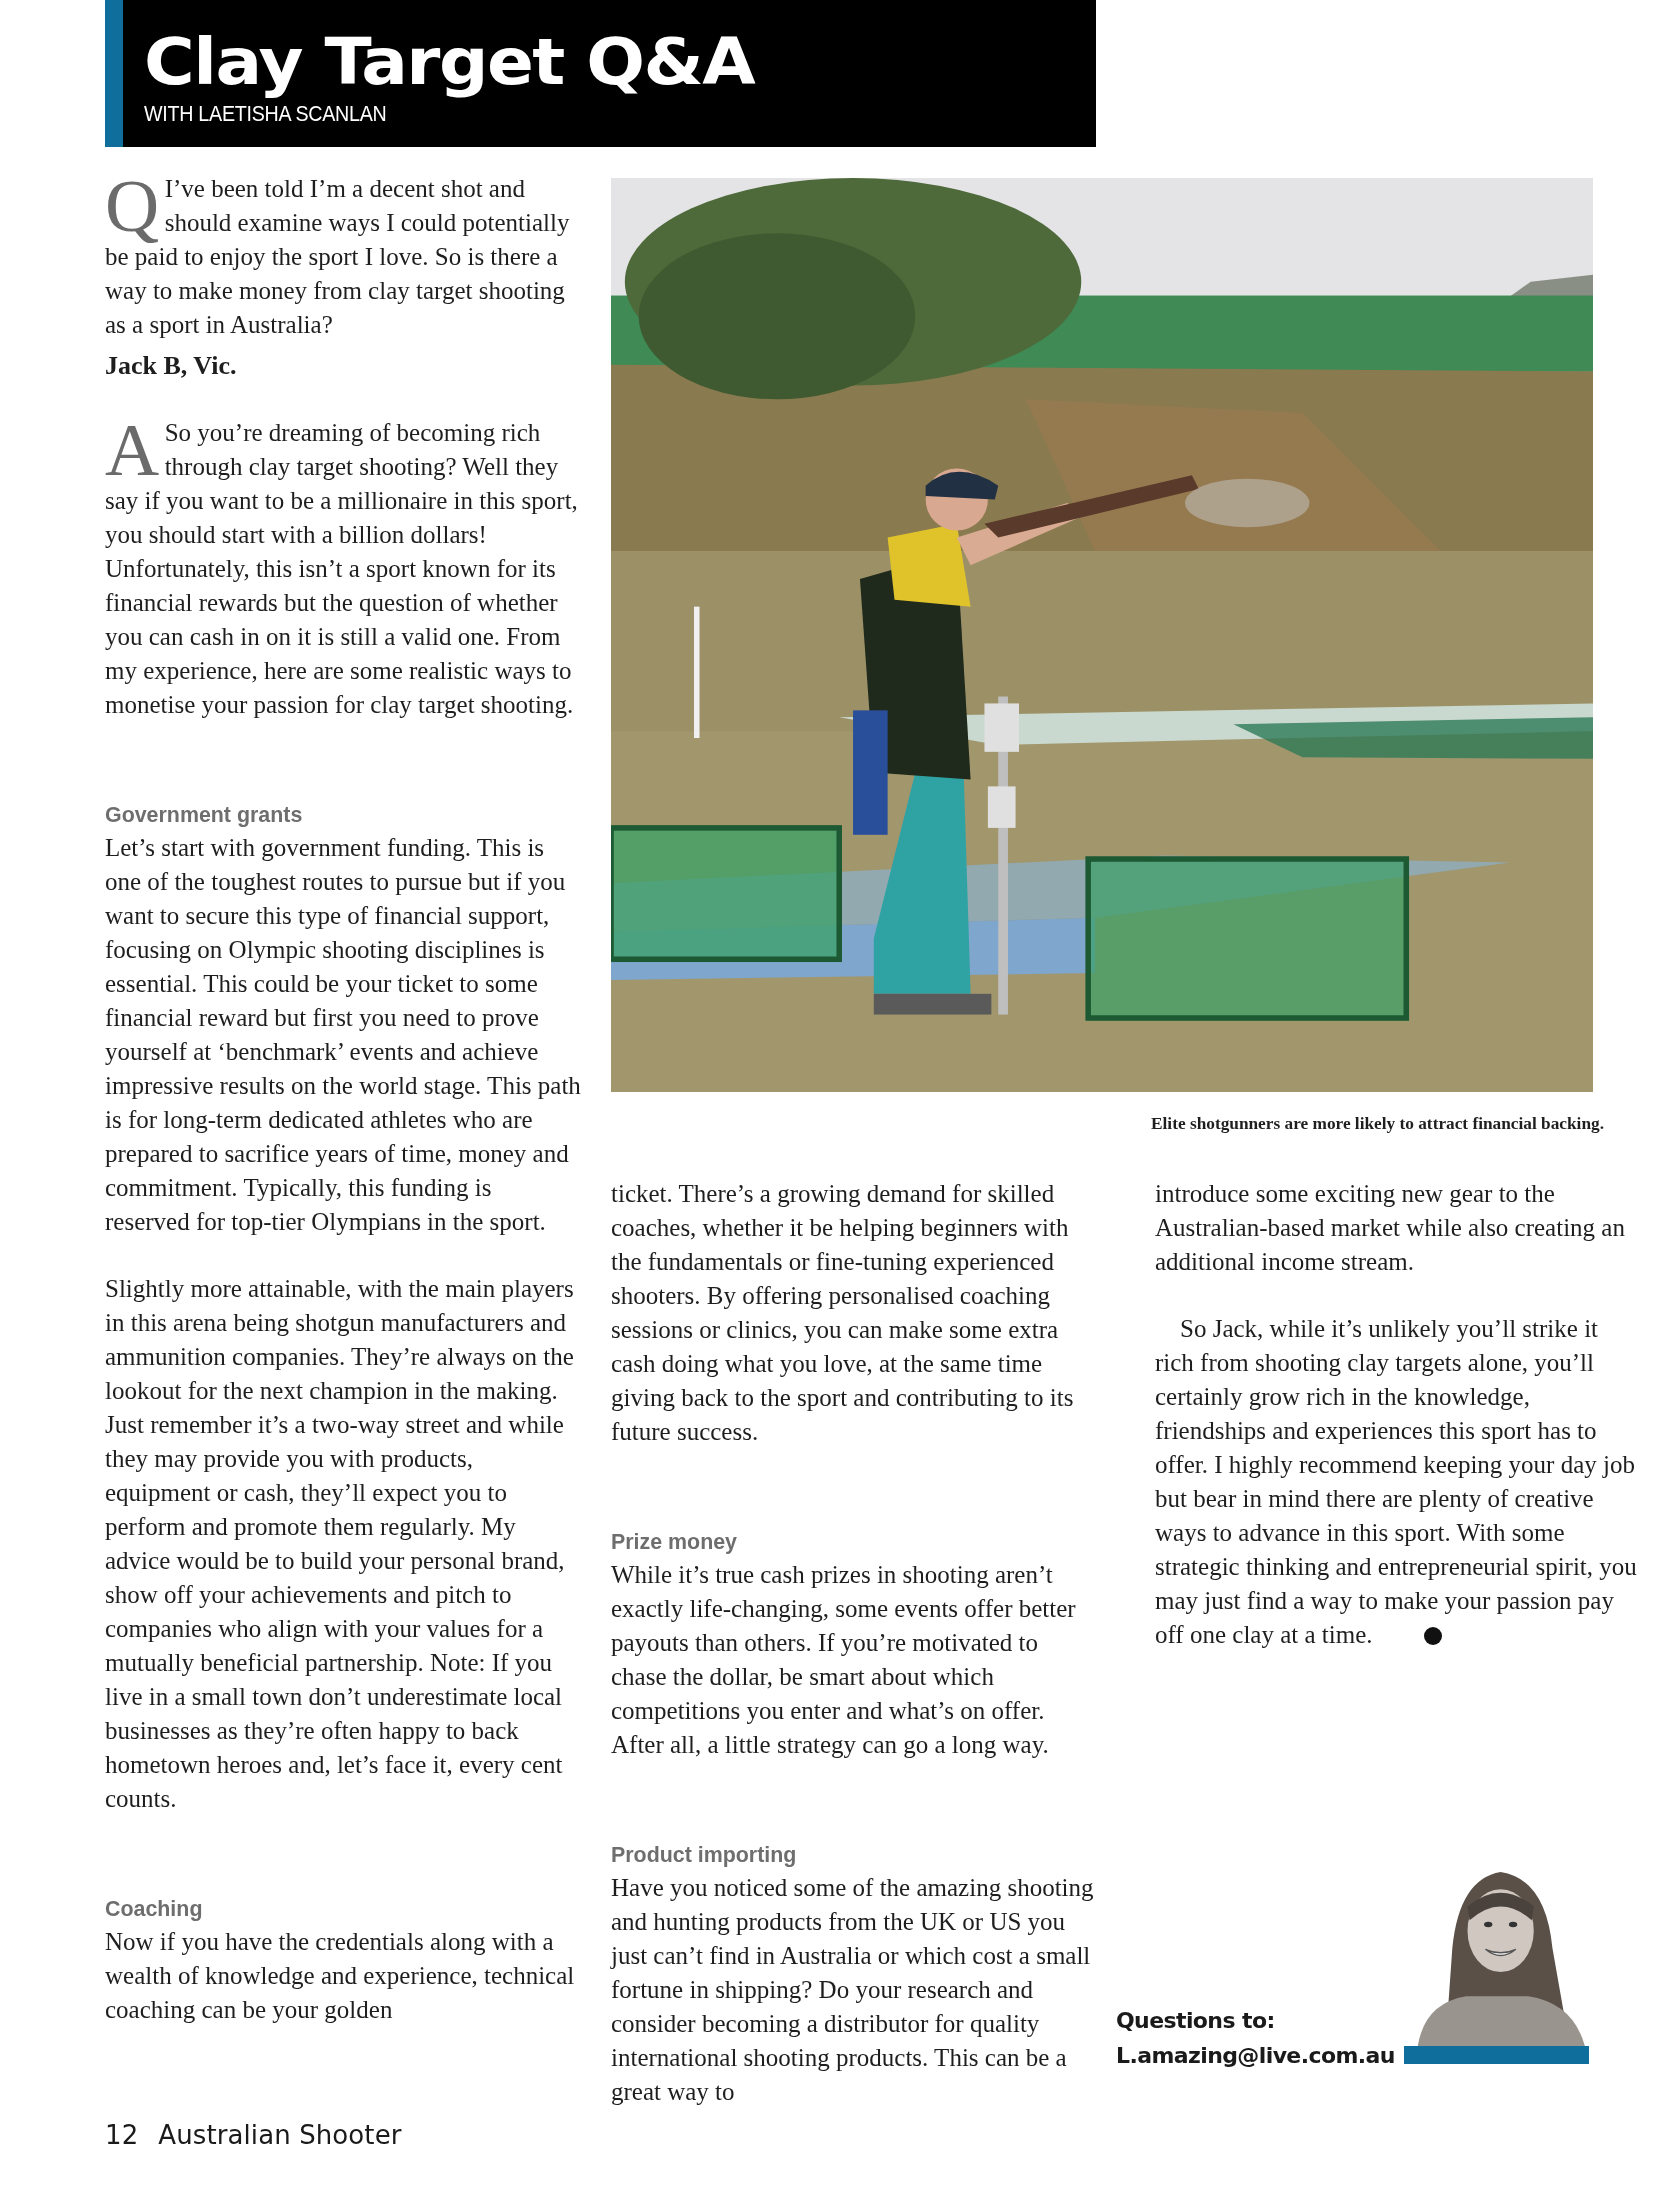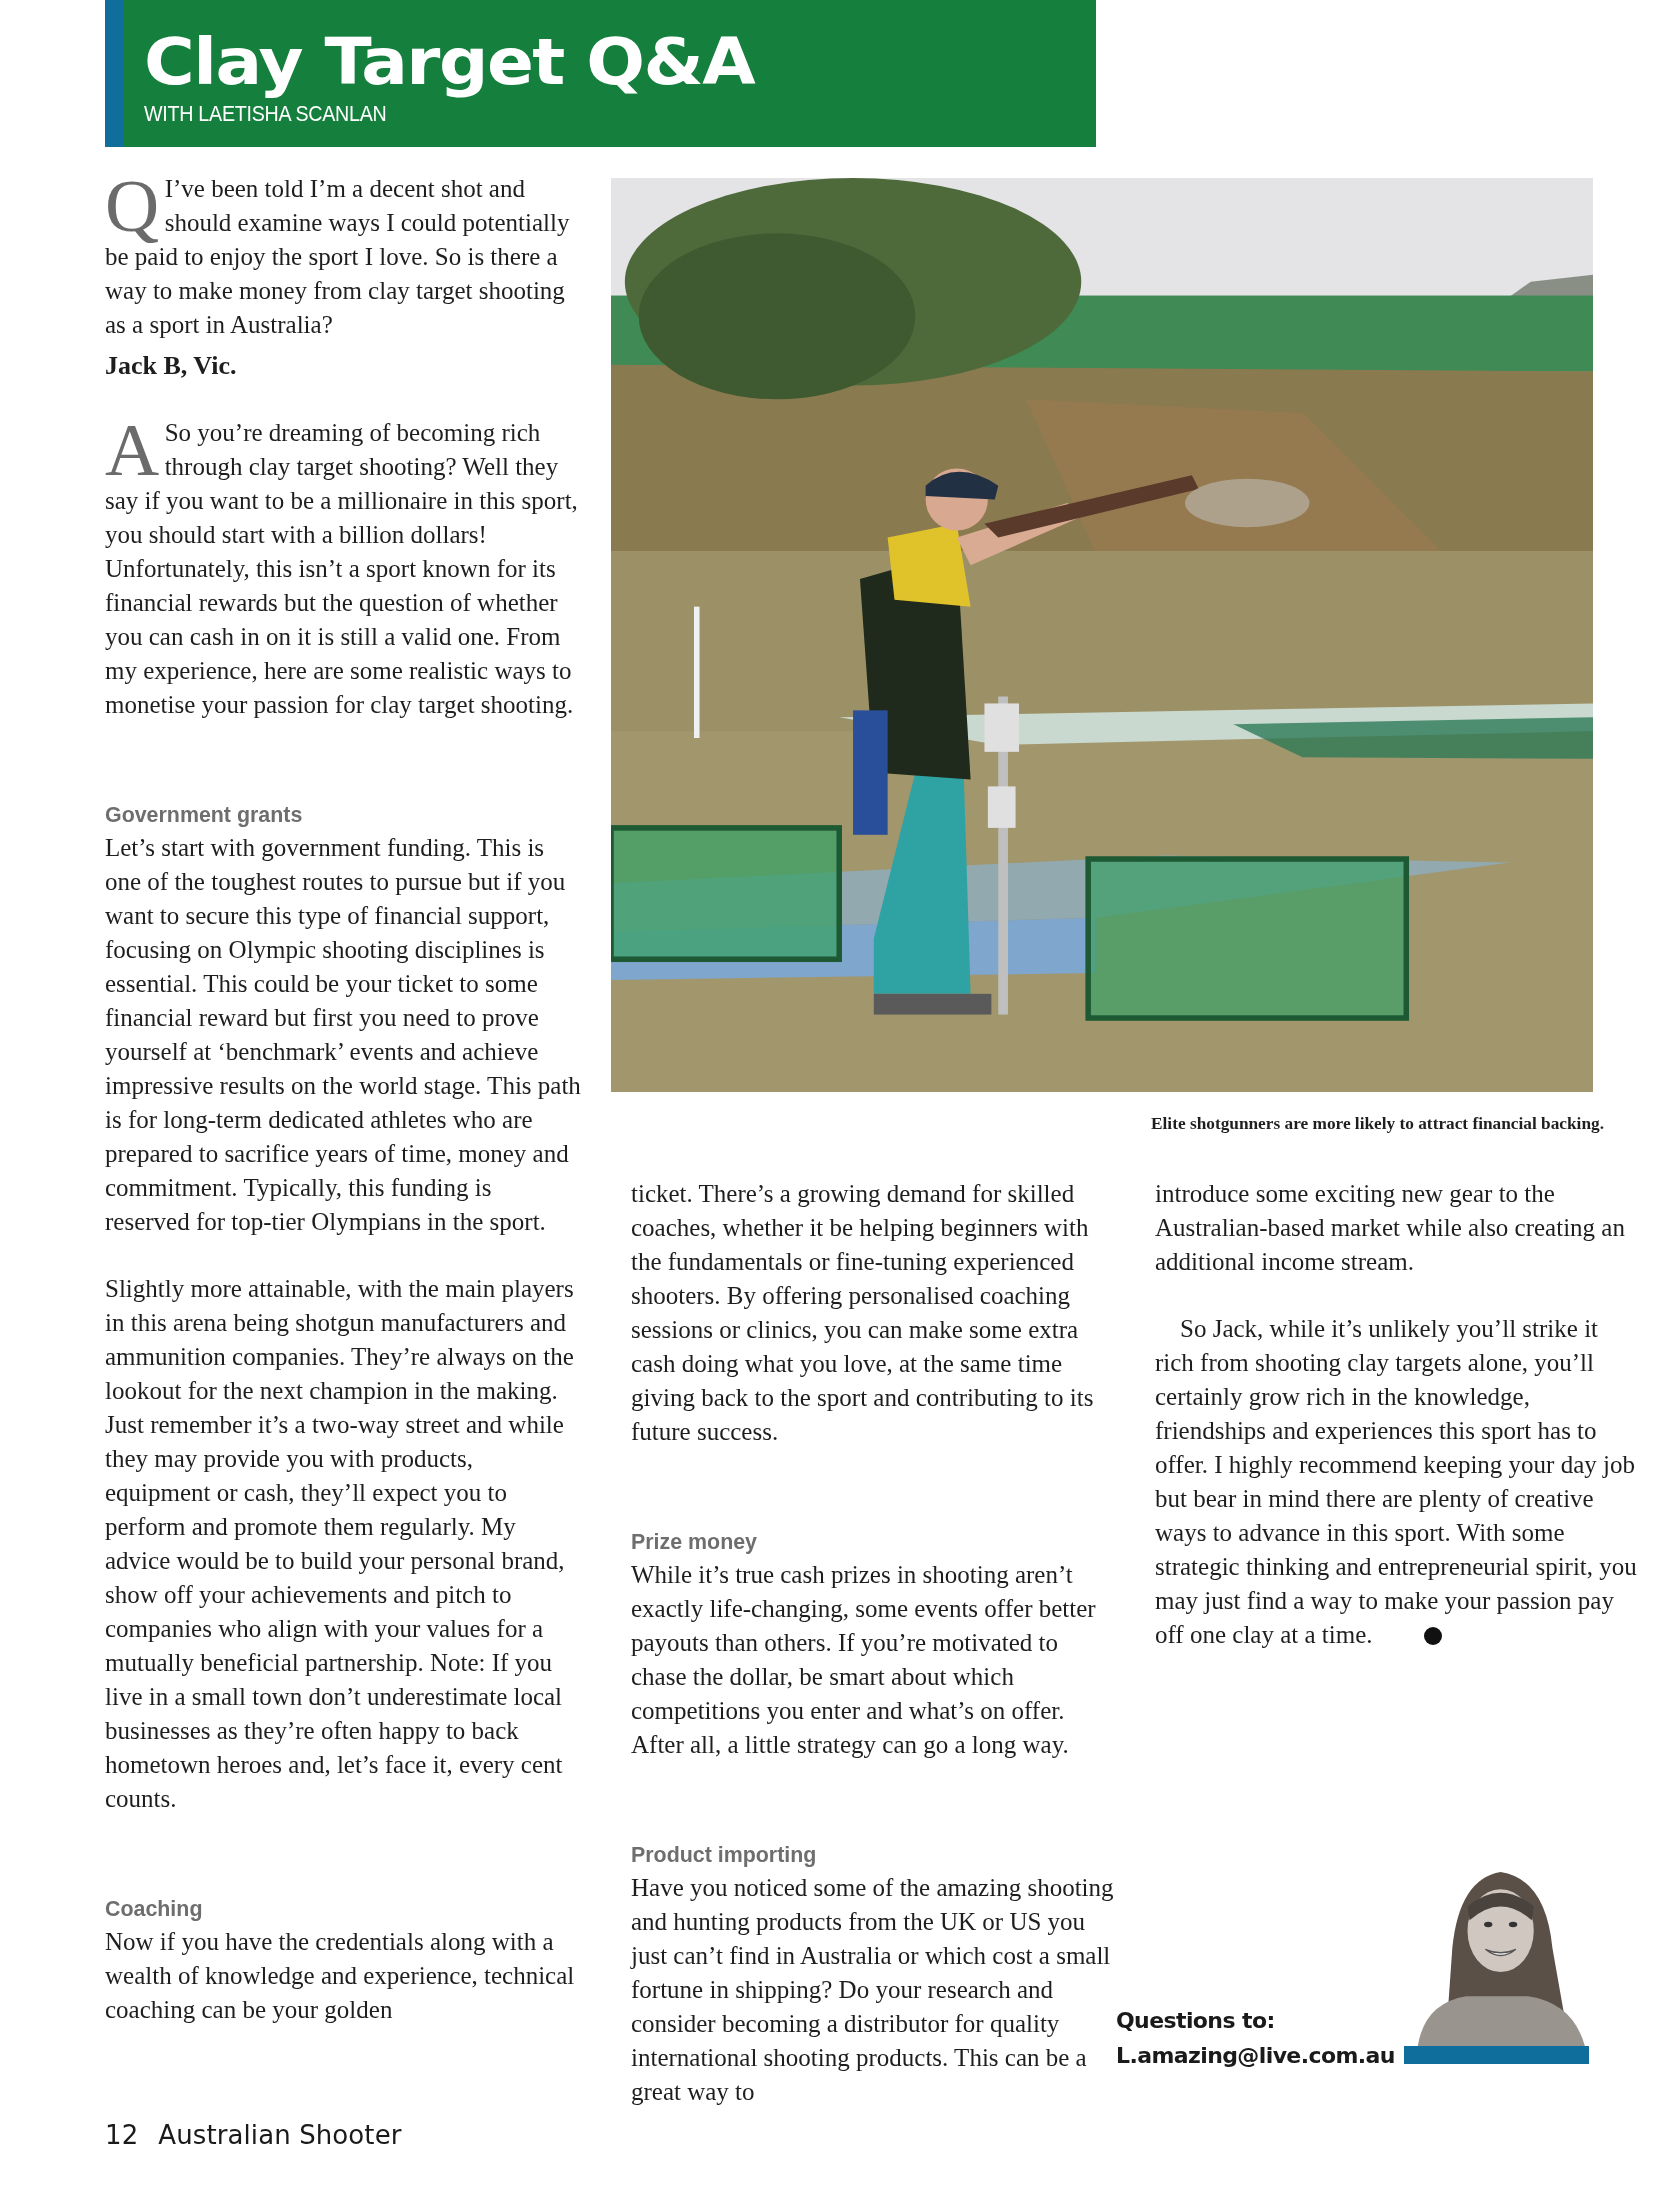--- a/index.html
+++ b/index.html
@@ -1,26 +1,26 @@
 <!DOCTYPE html>
 <html style="font-size:11px"><head>
 <meta charset="utf-8">
 <style>
   html, body { margin: 0; padding: 0; background: #ffffff; }
   body { width: 1675px; height: 2205px; position: relative; overflow: hidden; font-family: "Liberation Serif", "DejaVu Serif", serif; color: #1e1e1e; }
 
-  .header { position: absolute; left: 105px; top: 0; width: 991px; height: 147px; background: #15803d; }
+  .header { position: absolute; left: 105px; top: 0; width: 991px; height: 147px; background: #000000; }
   .header-strip { position: absolute; left: 0; top: 0; width: 18px; height: 147px; background: #0f6e9b; }
   .header-title { position: absolute; left: 39px; top: 28px; font-family: "DejaVu Sans", "Liberation Sans", sans-serif; font-weight: bold; font-size: 64px; line-height: 69px; color: #ffffff; letter-spacing: -1.4px; white-space: nowrap; transform: scaleX(1.08); transform-origin: left; }
   .header-sub { position: absolute; left: 39px; top: 102px; font-family: "Liberation Sans", sans-serif; font-size: 21.4px; line-height: 25px; color: #ffffff; letter-spacing: -0.3px; white-space: nowrap; transform: scaleX(0.92); transform-origin: left; }
 
   .col { position: absolute; font-size: 25px; line-height: 34px; }
   .col p { margin: 0; }
   .col-left { left: 105px; top: 172px; width: 477px; }
-  .col-mid { left: 631px; top: 1177px; width: 484px; }
+  .col-mid { left: 611px; top: 1177px; width: 484px; }
   .col-right { left: 1155px; top: 1177px; width: 487px; }
   .dropcap { float: left; font-size: 75px; line-height: 59px; color: #6b6b6b; margin: 4.2px 5.5px 0 0; font-family: "Liberation Serif", serif; }
   .signoff { font-weight: bold; margin-top: 7px !important; font-size: 26px; }
   .gap { height: 33px; }
   .subhead { font-family: "Liberation Sans", sans-serif; font-weight: bold; font-size: 21.4px; line-height: 32px; color: #6e6e6e; margin-top: 44px; }
   .indent { text-indent: 25px; }
 
   .photo { position: absolute; left: 611px; top: 178px; width: 982px; height: 914px; overflow: hidden; background: #9e9270; }
   .photo svg { display: block; width: 100%; height: 100%; }
   .caption { position: absolute; left: 622px; top: 1112px; width: 982px; text-align: right; font-family: Liberation Serif, serif; font-weight: bold; font-size: 17.3px; line-height: 23.5px; color: #1f1f1f; }

